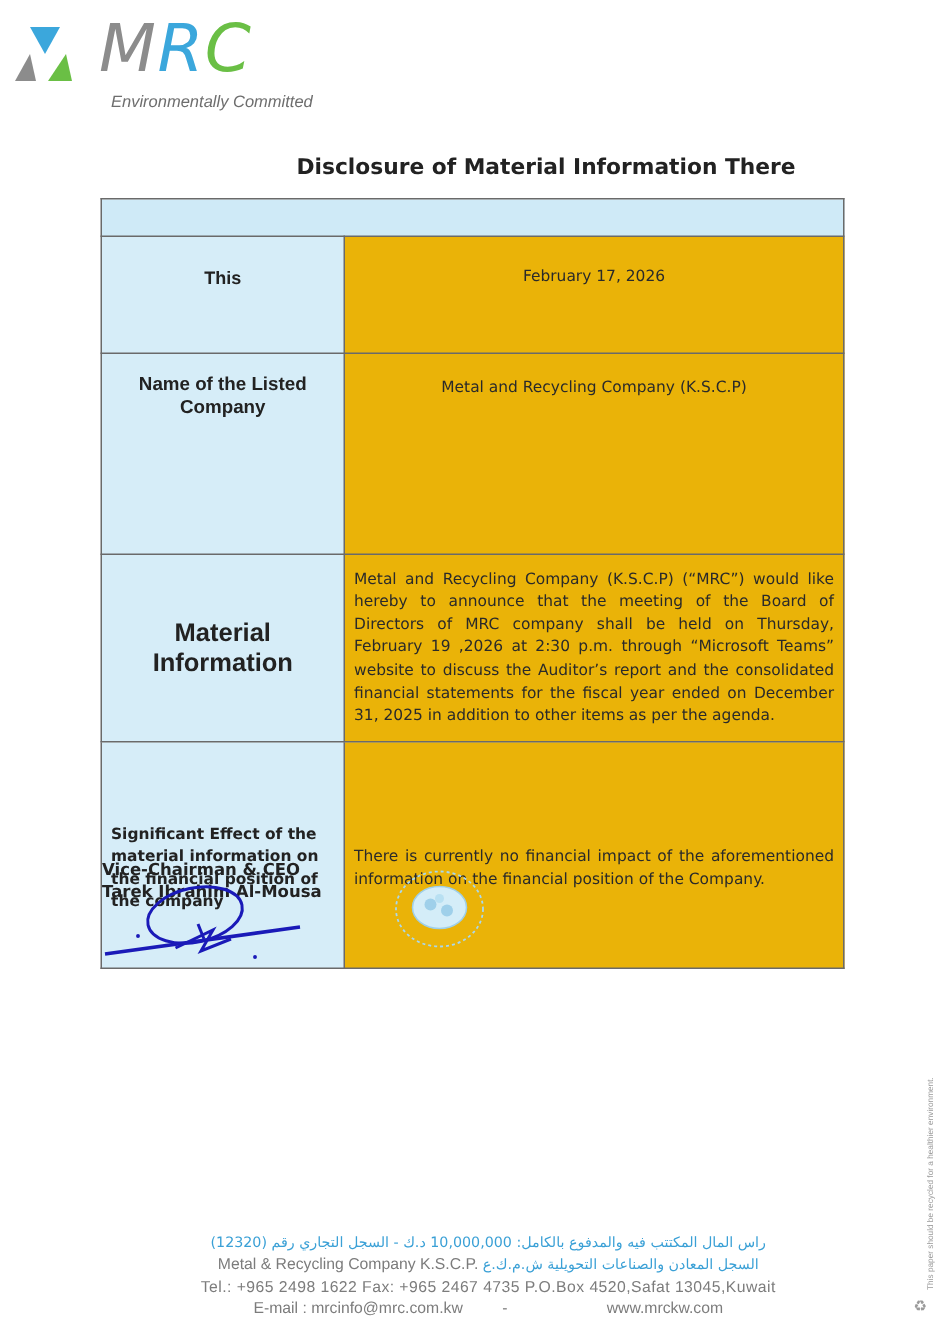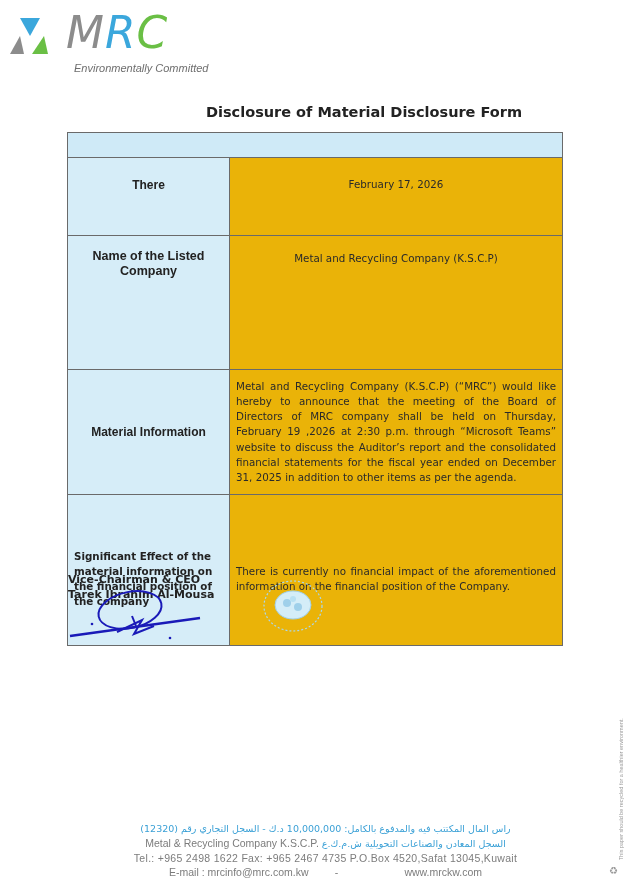--- a/index.html
+++ b/index.html
@@ -26,21 +26,21 @@
   .lbl { width: 149px; background: #d6edf8; text-align: center; font-weight: bold; font-size: 12px; color: #222; }
   .val { background: #eab308; font-family: "DejaVu Sans", sans-serif; font-size: 10.3px; color: #2a2a2a; }
   .r-date td { height: 56px; }
   .r-date .val { text-align: center; vertical-align: top; padding-top: 20px; }
   .r-date .lbl { vertical-align: top; padding-top: 20px; }
   .r-name td { height: 116px; }
   .r-name .lbl { vertical-align: top; padding-top: 13px; font-size: 12.5px; line-height: 15px; }
   .r-name .val { text-align: center; vertical-align: top; padding-top: 16px; }
   .r-info td { height: 122px; }
   .r-info .val { text-align: justify; padding: 0 6px; line-height: 15.2px; }
-  .r-info .lbl { font-size: 12px; }
+  .r-info .lbl { font-size: 17px; }
   .r-sig td { height: 132px; vertical-align: top; }
   .r-sig .lbl { text-align: left; padding: 18px 6px 0 6px; font-family: "DejaVu Sans", sans-serif; font-size: 10.3px; line-height: 15.2px; }
   .r-sig .val { text-align: justify; padding: 18px 6px 0 6px; line-height: 15.2px; text-align-last: left; }
 
   .sigblock { position: absolute; left: 68px; top: 572px; font-family: "DejaVu Sans", sans-serif; font-weight: bold; font-size: 11px; line-height: 15px; color: #222; }
   .signature { position: absolute; left: 62px; top: 588px; }
   .seal { position: absolute; left: 262px; top: 578px; }
 
   .footer { position: absolute; left: 0; width: 633px; top: 822px; text-align: center; color: #7c7c7c; font-size: 10.5px; line-height: 14px; padding-left: 18px; box-sizing: border-box; }
   .footer .ar { color: #3aa0d6; font-family: "DejaVu Sans", sans-serif; font-size: 9.5px; }
@@ -57,29 +57,29 @@
 <div class="logo">
   <svg class="mark" width="50" height="40" viewBox="0 0 50 40">
     <polygon points="0,38 10,20 14,38" fill="#8c8c8c"></polygon>
     <polygon points="10,2 30,2 20,20" fill="#3ba7dc"></polygon>
     <polygon points="22,38 34,20 38,38" fill="#6abf45"></polygon>
   </svg>
   <div class="word"><span class="m">M</span><span class="r">R</span><span class="c">C</span></div>
   <div class="tag">Environmentally Committed</div>
 </div>
 
-<div class="title">Disclosure of Material Disclosure Form</div>
+<div class="title">Disclosure of Material Information There</div>
 
 <table class="form">
   <tbody>
       <tr class="hdr">
         <td colspan="2"></td>
       </tr>
   <tr class="r-date">
-    <td class="lbl">There</td>
+    <td class="lbl">This</td>
     <td class="val">February 17, 2026</td>
   </tr>
   <tr class="r-name">
     <td class="lbl">Name of the Listed Company</td>
     <td class="val">Metal and Recycling Company (K.S.C.P)</td>
   </tr>
   <tr class="r-info">
     <td class="lbl">Material Information</td>
     <td class="val">Metal and Recycling Company (K.S.C.P) (“MRC”) would like hereby to announce that the meeting of the Board of Directors of MRC company shall be held on Thursday, February 19 ,2026 at 2:30 p.m. through “Microsoft Teams” website to discuss the Auditor’s report and the consolidated financial statements for the fiscal year ended on December 31, 2025 in addition to other items as per the agenda.</td>
   </tr>

